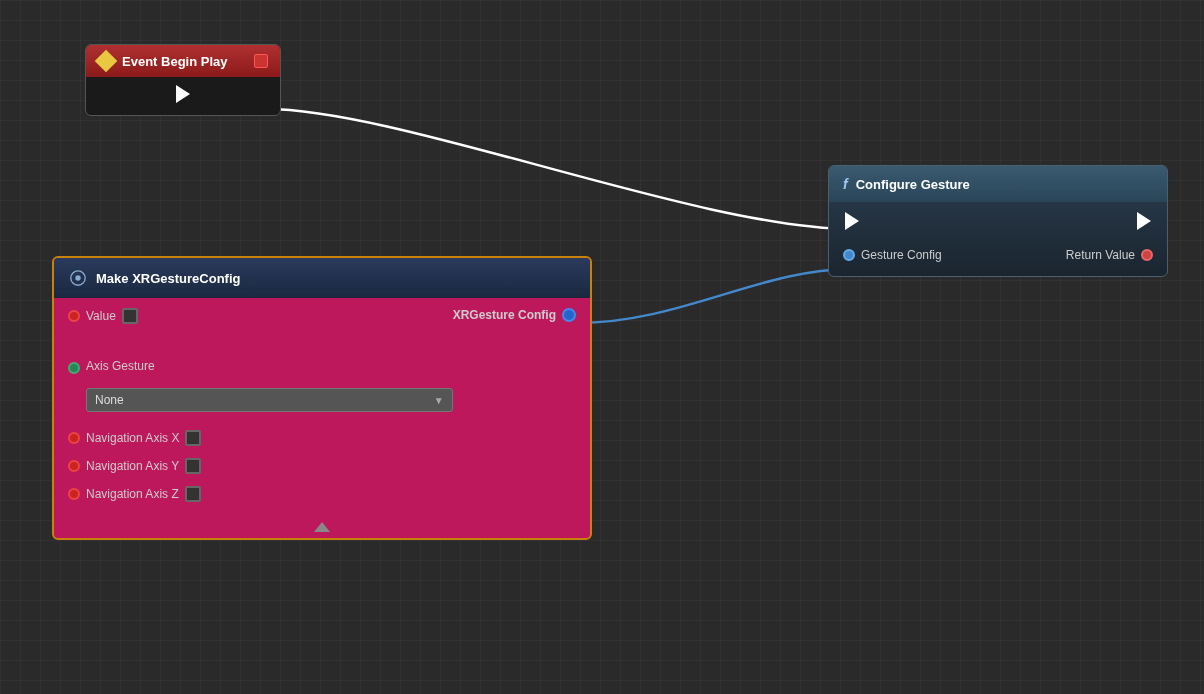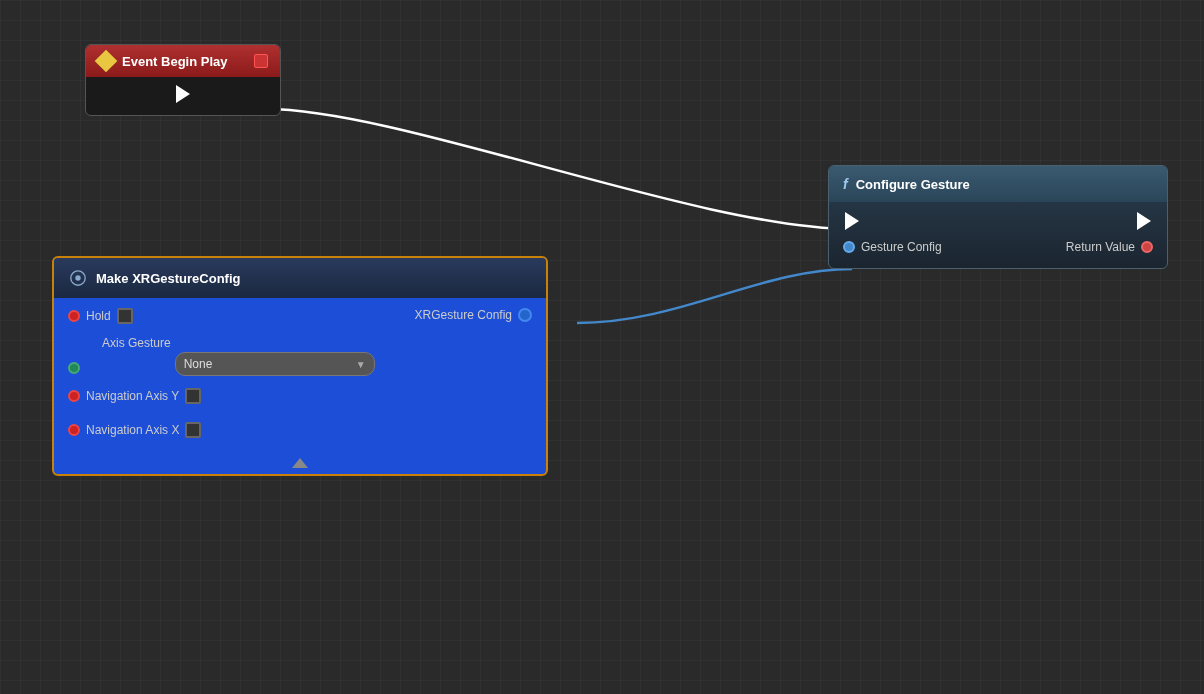--- a/index.html
+++ b/index.html
@@ -105,21 +105,21 @@
     .node-configure .node-body {
       padding: 10px 14px 14px;
       display: flex;
       justify-content: space-between;
       align-items: flex-start;
     }
     .node-configure .pins-left,
     .node-configure .pins-right {
       display: flex;
       flex-direction: column;
-      gap: 10px;
+      gap: 18px;
     }
     .pin-row {
       display: flex;
       align-items: center;
       gap: 6px;
     }
     .pin-row.right {
       flex-direction: row-reverse;
     }
     .pin-circle-blue {
@@ -137,22 +137,22 @@
       background: #cc4444;
       border: 2px solid #ee6666;
       flex-shrink: 0;
     }
 
     
     .node-make {
       position: absolute;
       top: 256px;
       left: 52px;
-      width: 496px;
-      background: #1d4ed8;
+      width: 540px;
+      background: #be185d;
       border: 2px solid #c8820a;
       border-radius: 6px;
       overflow: hidden;
     }
     .node-make .node-header {
       background: linear-gradient(180deg, #2a3a5c 0%, #1a2840 100%);
       padding: 10px 14px;
       display: flex;
       align-items: center;
       gap: 8px;
@@ -178,20 +178,21 @@
       display: flex;
       flex-direction: column;
       gap: 12px;
       flex: 1;
     }
     .node-make .pins-right {
       display: flex;
       flex-direction: column;
       gap: 8px;
       align-items: flex-start;
+      font-weight: bold;
     }
 
     .pin-circle-red-sm {
       width: 12px;
       height: 12px;
       border-radius: 50%;
       background: #cc2222;
       border: 2px solid #ee4444;
       flex-shrink: 0;
     }
@@ -228,30 +229,29 @@
       content: '✓';
       color: white;
       font-size: 10px;
       font-weight: bold;
     }
 
     
     .bp-dropdown {
       background: #555;
       border: 1px solid #777;
-      border-radius: 10px;
+      border-radius: 3px;
       padding: 4px 8px;
       color: #ddd;
       font-size: 12px;
       display: flex;
       align-items: center;
       justify-content: space-between;
       min-width: 200px;
       cursor: pointer;
-      margin-top: 16px;
     }
     .bp-dropdown .arrow {
       color: #aaa;
       font-size: 10px;
     }
 
     
     .node-title {
       color: white;
       font-size: 13px;
@@ -360,45 +360,50 @@
       </svg>
     </div>
     <span class="node-title">Make XRGestureConfig</span>
   </div>
   <div class="node-body">
     <div class="pins-left">
 
 
       <div class="pin-row">
         <div class="pin-circle-red-sm"></div>
-        <span class="pin-label">Hold</span>
+        <span class="pin-label">Value</span>
         <div class="bp-checkbox"></div>
       </div>
 
-      <div style="display:flex; flex-direction:row; gap:4px; margin-left: 18px;">
+      <div style="display:flex; flex-direction:column; gap:11px; margin-left: 18px;">
         <div class="pin-circle-teal" style="position:relative; left:-18px; top:26px;"></div>
         <span class="axis-gesture-label">Axis Gesture</span>
         <div class="bp-dropdown">
           <span>None</span>
           <span class="arrow">▼</span>
         </div>
       </div>
 
+      <div class="pin-row" style="margin-top: 6px;">
+        <div class="pin-circle-red-sm"></div>
+        <span class="pin-label">Navigation Axis X</span>
+        <div class="bp-checkbox"></div>
+      </div>
+
       <div class="pin-row">
         <div class="pin-circle-red-sm"></div>
         <span class="pin-label">Navigation Axis Y</span>
         <div class="bp-checkbox"></div>
       </div>
 
-      <div class="pin-row" style="margin-top: 6px;">
+      <div class="pin-row">
         <div class="pin-circle-red-sm"></div>
-        <span class="pin-label">Navigation Axis X</span>
+        <span class="pin-label">Navigation Axis Z</span>
         <div class="bp-checkbox"></div>
       </div>
-
     </div>
     <div class="pins-right">
 
       <div class="pin-row right">
         <div class="pin-circle-blue-lg"></div>
         <span class="pin-label">XRGesture Config</span>
       </div>
     </div>
   </div>
 

